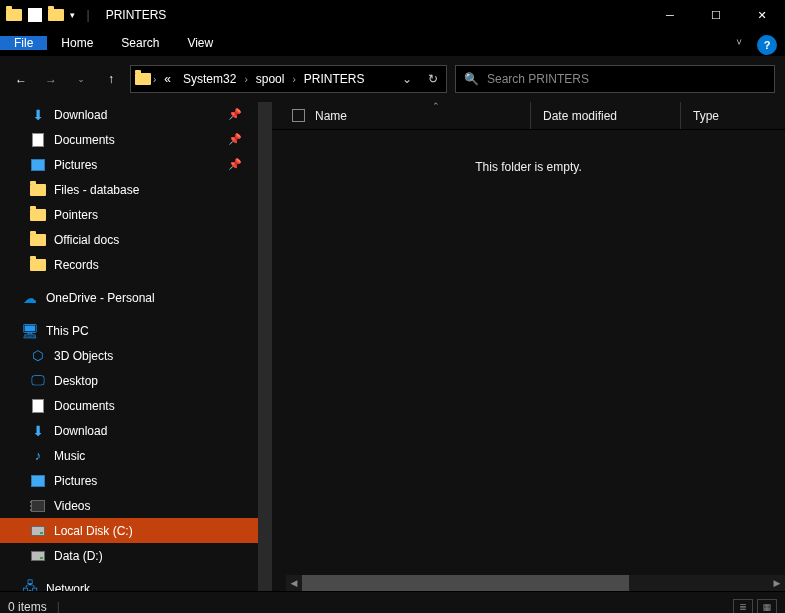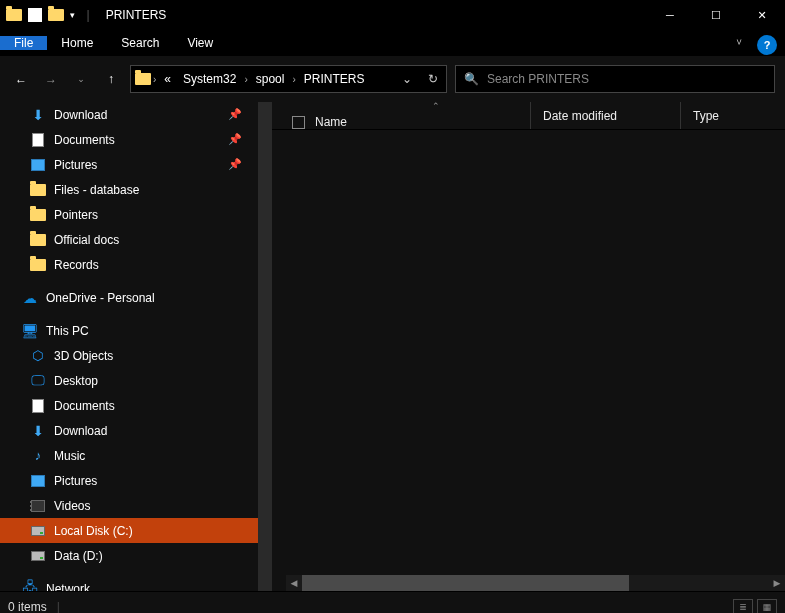--- a/index.html
+++ b/index.html
@@ -36,21 +36,21 @@
 .nav-item.selected { background:#c2410c; }
 .nav-item .pin { position:absolute; right:16px; color:#aaa; font-size:11px; }
 .nav-group { margin-top: 8px; }
 .ico { width:16px; height:16px; display:inline-flex; align-items:center; justify-content:center; }
 
 .gutter { width:14px; background:#2a2a2a; }
 .main { flex:1; background:#111; display:flex; flex-direction:column; position:relative; }
 .cols { height:28px; border-bottom:1px solid #000; display:flex; align-items:center; padding-left:8px; gap:0; color:#eee; font-size:12px; }
 .col { display:flex; align-items:center; height:100%; border-left:1px solid #333; padding:0 12px; }
 .col.first { border-left:none; }
-.col.name { flex:0 0 250px; display:flex; align-items:flex-end; gap:10px; }
+.col.name { flex:0 0 250px; display:flex; align-items:center; gap:10px; }
 .col.date { flex:0 0 150px; }
 .col.type { flex:1; }
 .sort-ind { position:absolute; top:-1px; left:160px; color:#999; font-size:9px; }
 .checkbox { width:13px; height:13px; border:1px solid #888; }
 .empty { text-align:center; padding-top:30px; color:#eee; font-size:12px; }
 .hscroll { position:absolute; left:14px; right:0; bottom:0; height:16px; background:#1a1a1a; display:flex; align-items:center; }
 .hscroll .track { flex:1; height:100%; background:#1a1a1a; position:relative; }
 .hscroll .thumb { position:absolute; left:0; width:70%; height:100%; background:#4a4a4a; }
 .hscroll .arrow { width:16px; height:16px; display:flex; align-items:center; justify-content:center; color:#888; font-size:9px; }
 
@@ -261,20 +261,21 @@
         <span class="checkbox"></span>
         <span>Name</span>
       </div>
       <div class="col date">
         <span>Date modified</span>
       </div>
       <div class="col type">
         <span>Type</span>
       </div>
     </div>
+    <div class="empty">This folder is empty.</div>
     <div class="hscroll">
       <div class="arrow">◀</div>
       <div class="track">
           <div class="thumb"></div>
         </div>
       <div class="arrow">▶</div>
     </div>
   </div>
 </div>
 

